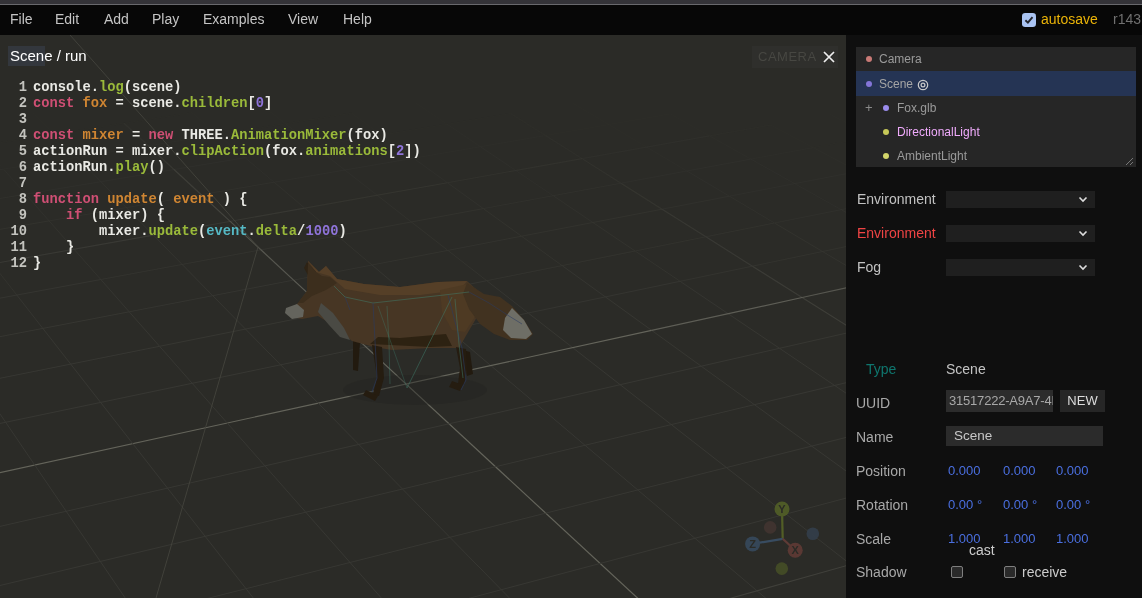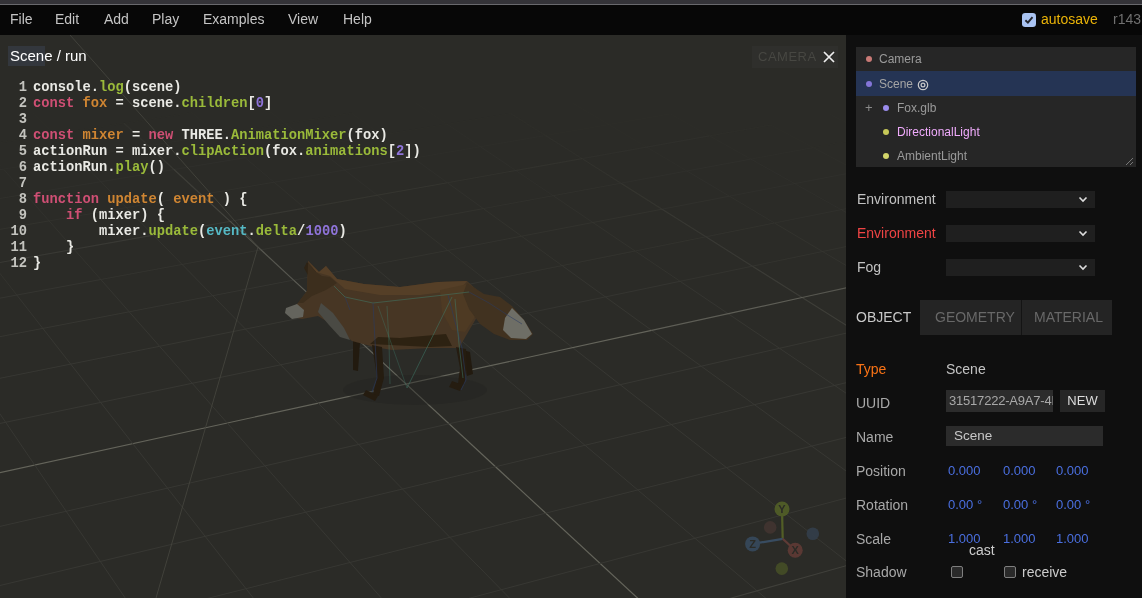--- a/index.html
+++ b/index.html
@@ -544,29 +544,22 @@
   <div class="abs" style="left:100px;top:190px;width:149px;height:17px;background:#1f1f1f"></div>
   <svg class="abs" style="left:232px;top:195px" width="10" height="7" viewBox="0 0 10 7">
       <path d="M1.5 1.5 L5 5 L8.5 1.5" stroke="#dddddd" stroke-width="1.6" fill="none"></path>
     </svg>
   <span class="abs" style="left:11px;top:224px;color:#c2c2c2">Fog</span>
   <div class="abs" style="left:100px;top:224px;width:149px;height:17px;background:#1f1f1f"></div>
   <svg class="abs" style="left:232px;top:229px" width="10" height="7" viewBox="0 0 10 7">
       <path d="M1.5 1.5 L5 5 L8.5 1.5" stroke="#dddddd" stroke-width="1.6" fill="none"></path>
     </svg>
 
-  <div class="abs" style="left:0;top:265px;width:296px;height:35px;background:#0f0f0f">
-    <div class="abs" style="left:74px;top:0;width:192px;height:35px;background:#242424"></div>
-    <div class="abs" style="left:175px;top:0;width:1px;height:35px;background:#141414"></div>
-    <span class="abs" style="left:10px;top:9px;color:#c9c9c9">OBJECT</span>
-    <span class="abs" style="left:89px;top:9px;color:#686868">GEOMETRY</span>
-    <span class="abs" style="left:188px;top:9px;color:#686868">MATERIAL</span>
-  </div>
-
-  <span class="abs" style="left:10px;top:326px;color:#f97316">Type</span>
+
+  <span class="abs" style="left:20px;top:326px;color:#0f766e">Type</span>
   <span class="abs" style="left:100px;top:326px;color:#c4c4c4">Scene</span>
   <span class="abs" style="left:10px;top:360px;color:#a8a8a8">UUID</span>
   <div class="abs" style="left:100px;top:355px;width:107px;height:22px;background:#2c2c2c;color:#a8a8a8;font-size:13px;line-height:22px;padding-left:3px;letter-spacing:-0.2px;overflow:hidden;white-space:nowrap">31517222-A9A7-4E</div>
   <div class="abs" style="left:214px;top:355px;width:45px;height:22px;background:#262626;color:#dddddd;text-align:center;line-height:22px;font-size:13px">NEW</div>
   <span class="abs" style="left:10px;top:394px;color:#a8a8a8">Name</span>
   <div class="abs" style="left:100px;top:391px;width:157px;height:20px;background:#2b2b2b;color:#c8c8c8;font-size:13.5px;line-height:20px;padding-left:8px">Scene</div>
   <span class="abs" style="left:10px;top:428px;color:#a8a8a8">Position</span>
   <span class="abs" style="left:102px;top:428px;color:#4a6fe0;font-size:13px">0.000</span>
   <span class="abs" style="left:157px;top:428px;color:#4a6fe0;font-size:13px">0.000</span>
   <span class="abs" style="left:210px;top:428px;color:#4a6fe0;font-size:13px">0.000</span>

